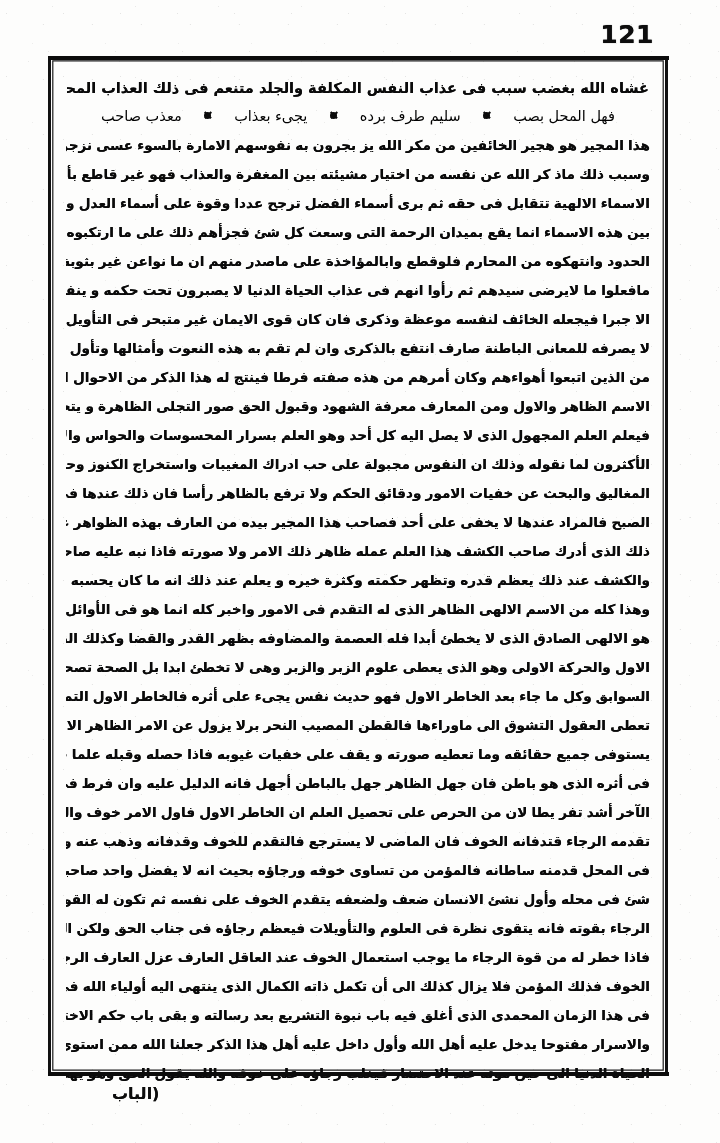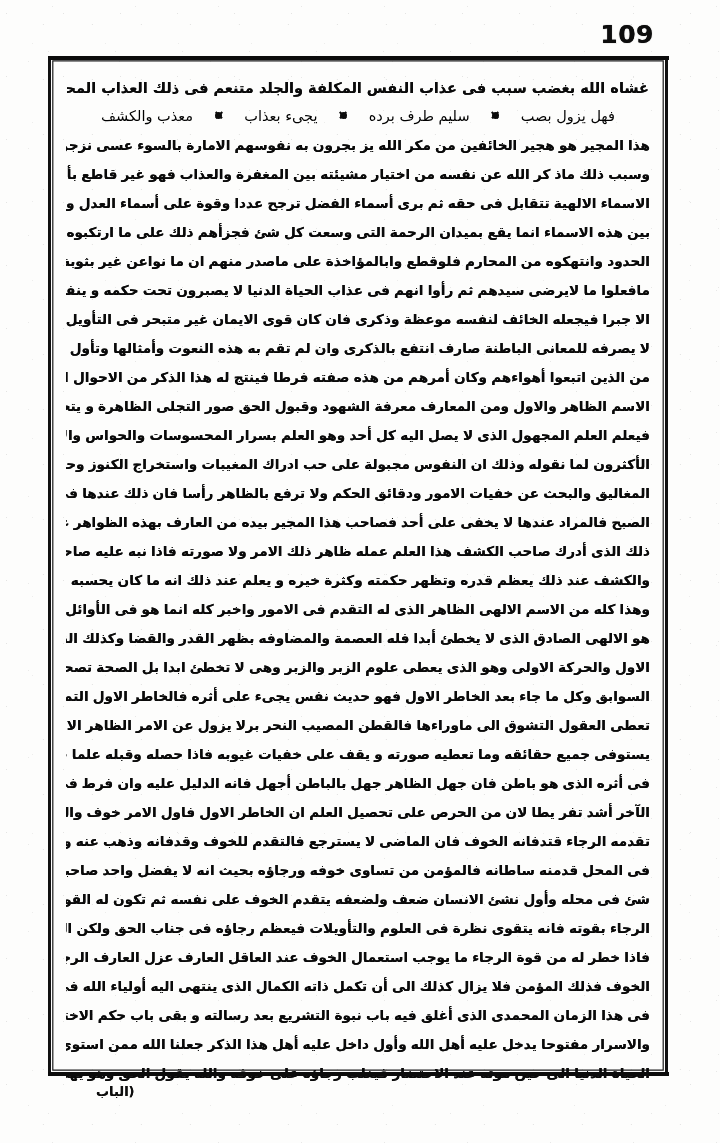--- a/index.html
+++ b/index.html
@@ -149,50 +149,50 @@
     line-height: 29px;
     font-size: 13.6px;
     letter-spacing: -.25px;
     word-spacing: -.5px;
   }
 
   
   #catchword {
     position: absolute;
     top: 1084px;
-    left: 96px;
-    font-size: 13px;
+    left: 112px;
+    font-size: 16px;
     font-weight: 700;
     color: #0d0d0d;
     direction: rtl;
     text-shadow: 0 0 .6px rgba(0,0,0,.8);
   }
 </style>
 </head>
 <body>
 
 <div id="page">
 
   <div id="paper-texture"></div>
 
-  <div id="folio">109</div>
+  <div id="folio">121</div>
 
   <div id="frame">
     <div id="text-block">
 
       <div id="header-line" class="line">غشاه الله بغضب سبب فى عذاب النفس المكلفة والجلد متنعم فى ذلك العذاب المحسوس قال بعض المحبين</div>
 
       <div id="verse-line">
-        <span class="verse-seg">فهل يزول بصب</span>
+        <span class="verse-seg">فهل المحل بصب</span>
         <span class="verse-sep"></span>
         <span class="verse-seg">سليم طرف برده</span>
         <span class="verse-sep"></span>
         <span class="verse-seg">يجىء بعذاب</span>
         <span class="verse-sep"></span>
-        <span class="verse-seg">معذب والكشف</span>
+        <span class="verse-seg">معذب صاحب</span>
       </div>
 
       <div id="body-lines">
           <div class="line">هذا المجير هو هجير الخائفين من مكر الله يز بجرون به نفوسهم الامارة بالسوء عسى نزجر و يأبى الخرق الاتساعا</div>
           <div class="line">وسبب ذلك ماذ كر الله عن نفسه من اختيار مشيئته بين المغفرة والعذاب فهو غير قاطع بأحد الامرين ثم انه برى</div>
           <div class="line">الاسماء الالهية تتقابل فى حقه ثم برى أسماء الفضل ترجح عددا وقوة على أسماء العدل والانتقام و برى ان التقابل</div>
           <div class="line">بين هذه الاسماء انما يقع بميدان الرحمة التى وسعت كل شئ فجزأهم ذلك على ما ارتكبوه ومن المخالفات وتعدوه من</div>
           <div class="line">الحدود وانتهكوه من المحارم فلوقطع وابالمؤاخذة على ماصدر منهم ان ما نواعن غير بثوبة كما ذهبت اليه طائفة</div>
           <div class="line">مافعلوا ما لايرضى سيدهم ثم رأوا انهم فى عذاب الحياة الدنيا لا يصبرون تحت حكمه و ينفرون منه طبعا ولا يقبلونه</div>
           <div class="line">الا جبرا فيجعله الخائف لنفسه موعظة وذكرى فان كان قوى الايمان غير متبحر فى التأويل خائضا فى بحر الظاهر</div>

